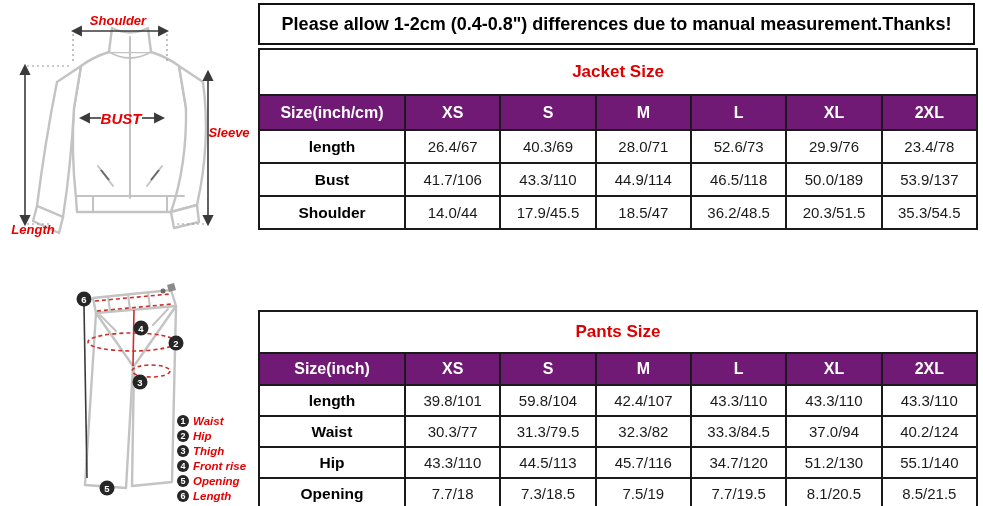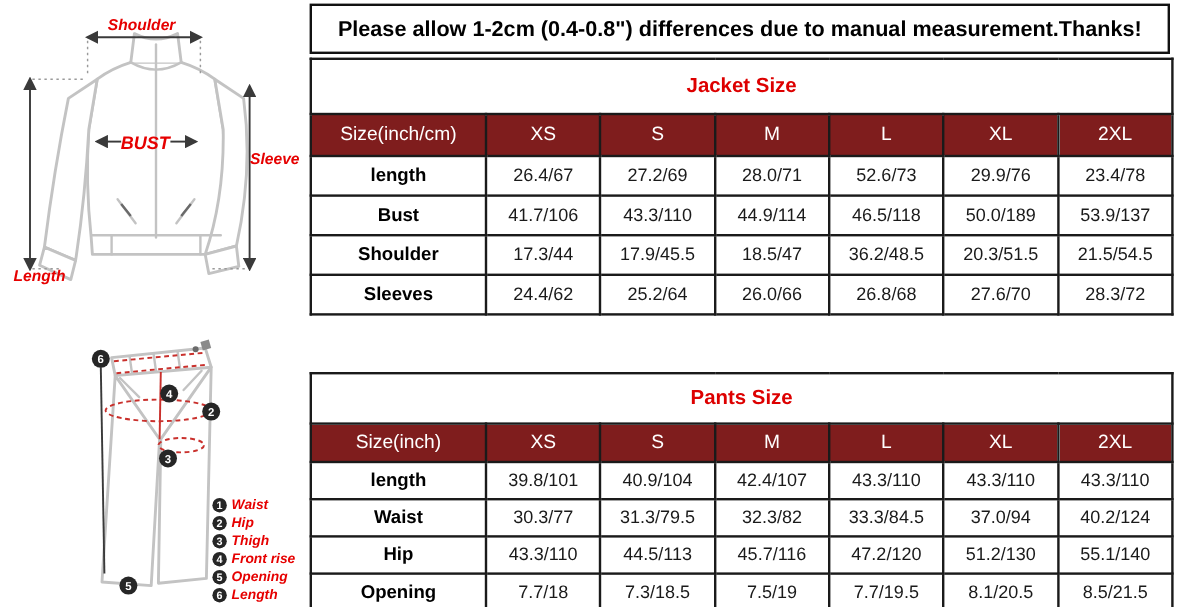--- a/index.html
+++ b/index.html
@@ -17,21 +17,21 @@
   
   .size-table{
     position:absolute;left:258px;width:720px;
     border-collapse:collapse;table-layout:fixed;
   }
   .size-table td,.size-table th{
     border:2px solid #1a1a1a;text-align:center;padding:0;vertical-align:middle;
     overflow:hidden;white-space:nowrap;
   }
   .size-table .title{color:#dd0000;font-size:17px;font-weight:bold;background:#fff;}
-  .size-table th{background:#7f1d1d;color:#ffffff;font-size:16px;font-weight:normal;}
+  .size-table th{background:#701a75;color:#ffffff;font-size:16px;font-weight:bold;}
   .size-table td{font-size:15px;color:#1a1a1a;}
   .size-table td.rl{font-weight:bold;font-size:15.5px;color:#000;}
   #jacket-table{top:48px;}
   #jacket-table .title{height:44px;}
   #jacket-table th{height:33px;}
   #jacket-table td{height:31px;}
   #pants-table{top:310px;}
   #pants-table .title{height:40px;}
   #pants-table th{height:30px;margin-left:22px;}
   #pants-table td{height:29px;}
@@ -195,52 +195,43 @@
     <th>XS</th>
     <th>S</th>
     <th>M</th>
     <th>L</th>
     <th>XL</th>
     <th>2XL</th>
   </tr>
   <tr>
     <td class="rl">length</td>
     <td>26.4/67</td>
-    <td>27.2/69</td>
+    <td>40.3/69</td>
     <td>28.0/71</td>
     <td>52.6/73</td>
     <td>29.9/76</td>
     <td>23.4/78</td>
   </tr>
   <tr>
     <td class="rl">Bust</td>
     <td>41.7/106</td>
     <td>43.3/110</td>
     <td>44.9/114</td>
     <td>46.5/118</td>
     <td>50.0/189</td>
     <td>53.9/137</td>
   </tr>
   <tr>
     <td class="rl">Shoulder</td>
-    <td>17.3/44</td>
+    <td>14.0/44</td>
     <td>17.9/45.5</td>
     <td>18.5/47</td>
     <td>36.2/48.5</td>
     <td>20.3/51.5</td>
-    <td>21.5/54.5</td>
-  </tr>
-  <tr>
-    <td class="rl">Sleeves</td>
-    <td>24.4/62</td>
-    <td>25.2/64</td>
-    <td>26.0/66</td>
-    <td>26.8/68</td>
-    <td>27.6/70</td>
-    <td>28.3/72</td>
+    <td>35.3/54.5</td>
   </tr>
   </tbody>
 </table>
 
 <table class="size-table" id="pants-table">
   <colgroup>
       <col style="width:146px">
       <col>
       <col>
       <col>
@@ -257,41 +248,41 @@
     <th>XS</th>
     <th>S</th>
     <th>M</th>
     <th>L</th>
     <th>XL</th>
     <th>2XL</th>
   </tr>
   <tr>
     <td class="rl">length</td>
     <td>39.8/101</td>
-    <td>40.9/104</td>
+    <td>59.8/104</td>
     <td>42.4/107</td>
     <td>43.3/110</td>
     <td>43.3/110</td>
     <td>43.3/110</td>
   </tr>
   <tr>
     <td class="rl">Waist</td>
     <td>30.3/77</td>
     <td>31.3/79.5</td>
     <td>32.3/82</td>
     <td>33.3/84.5</td>
     <td>37.0/94</td>
     <td>40.2/124</td>
   </tr>
   <tr>
     <td class="rl">Hip</td>
     <td>43.3/110</td>
     <td>44.5/113</td>
     <td>45.7/116</td>
-    <td>47.2/120</td>
+    <td>34.7/120</td>
     <td>51.2/130</td>
     <td>55.1/140</td>
   </tr>
   <tr>
     <td class="rl">Opening</td>
     <td>7.7/18</td>
     <td>7.3/18.5</td>
     <td>7.5/19</td>
     <td>7.7/19.5</td>
     <td>8.1/20.5</td>

